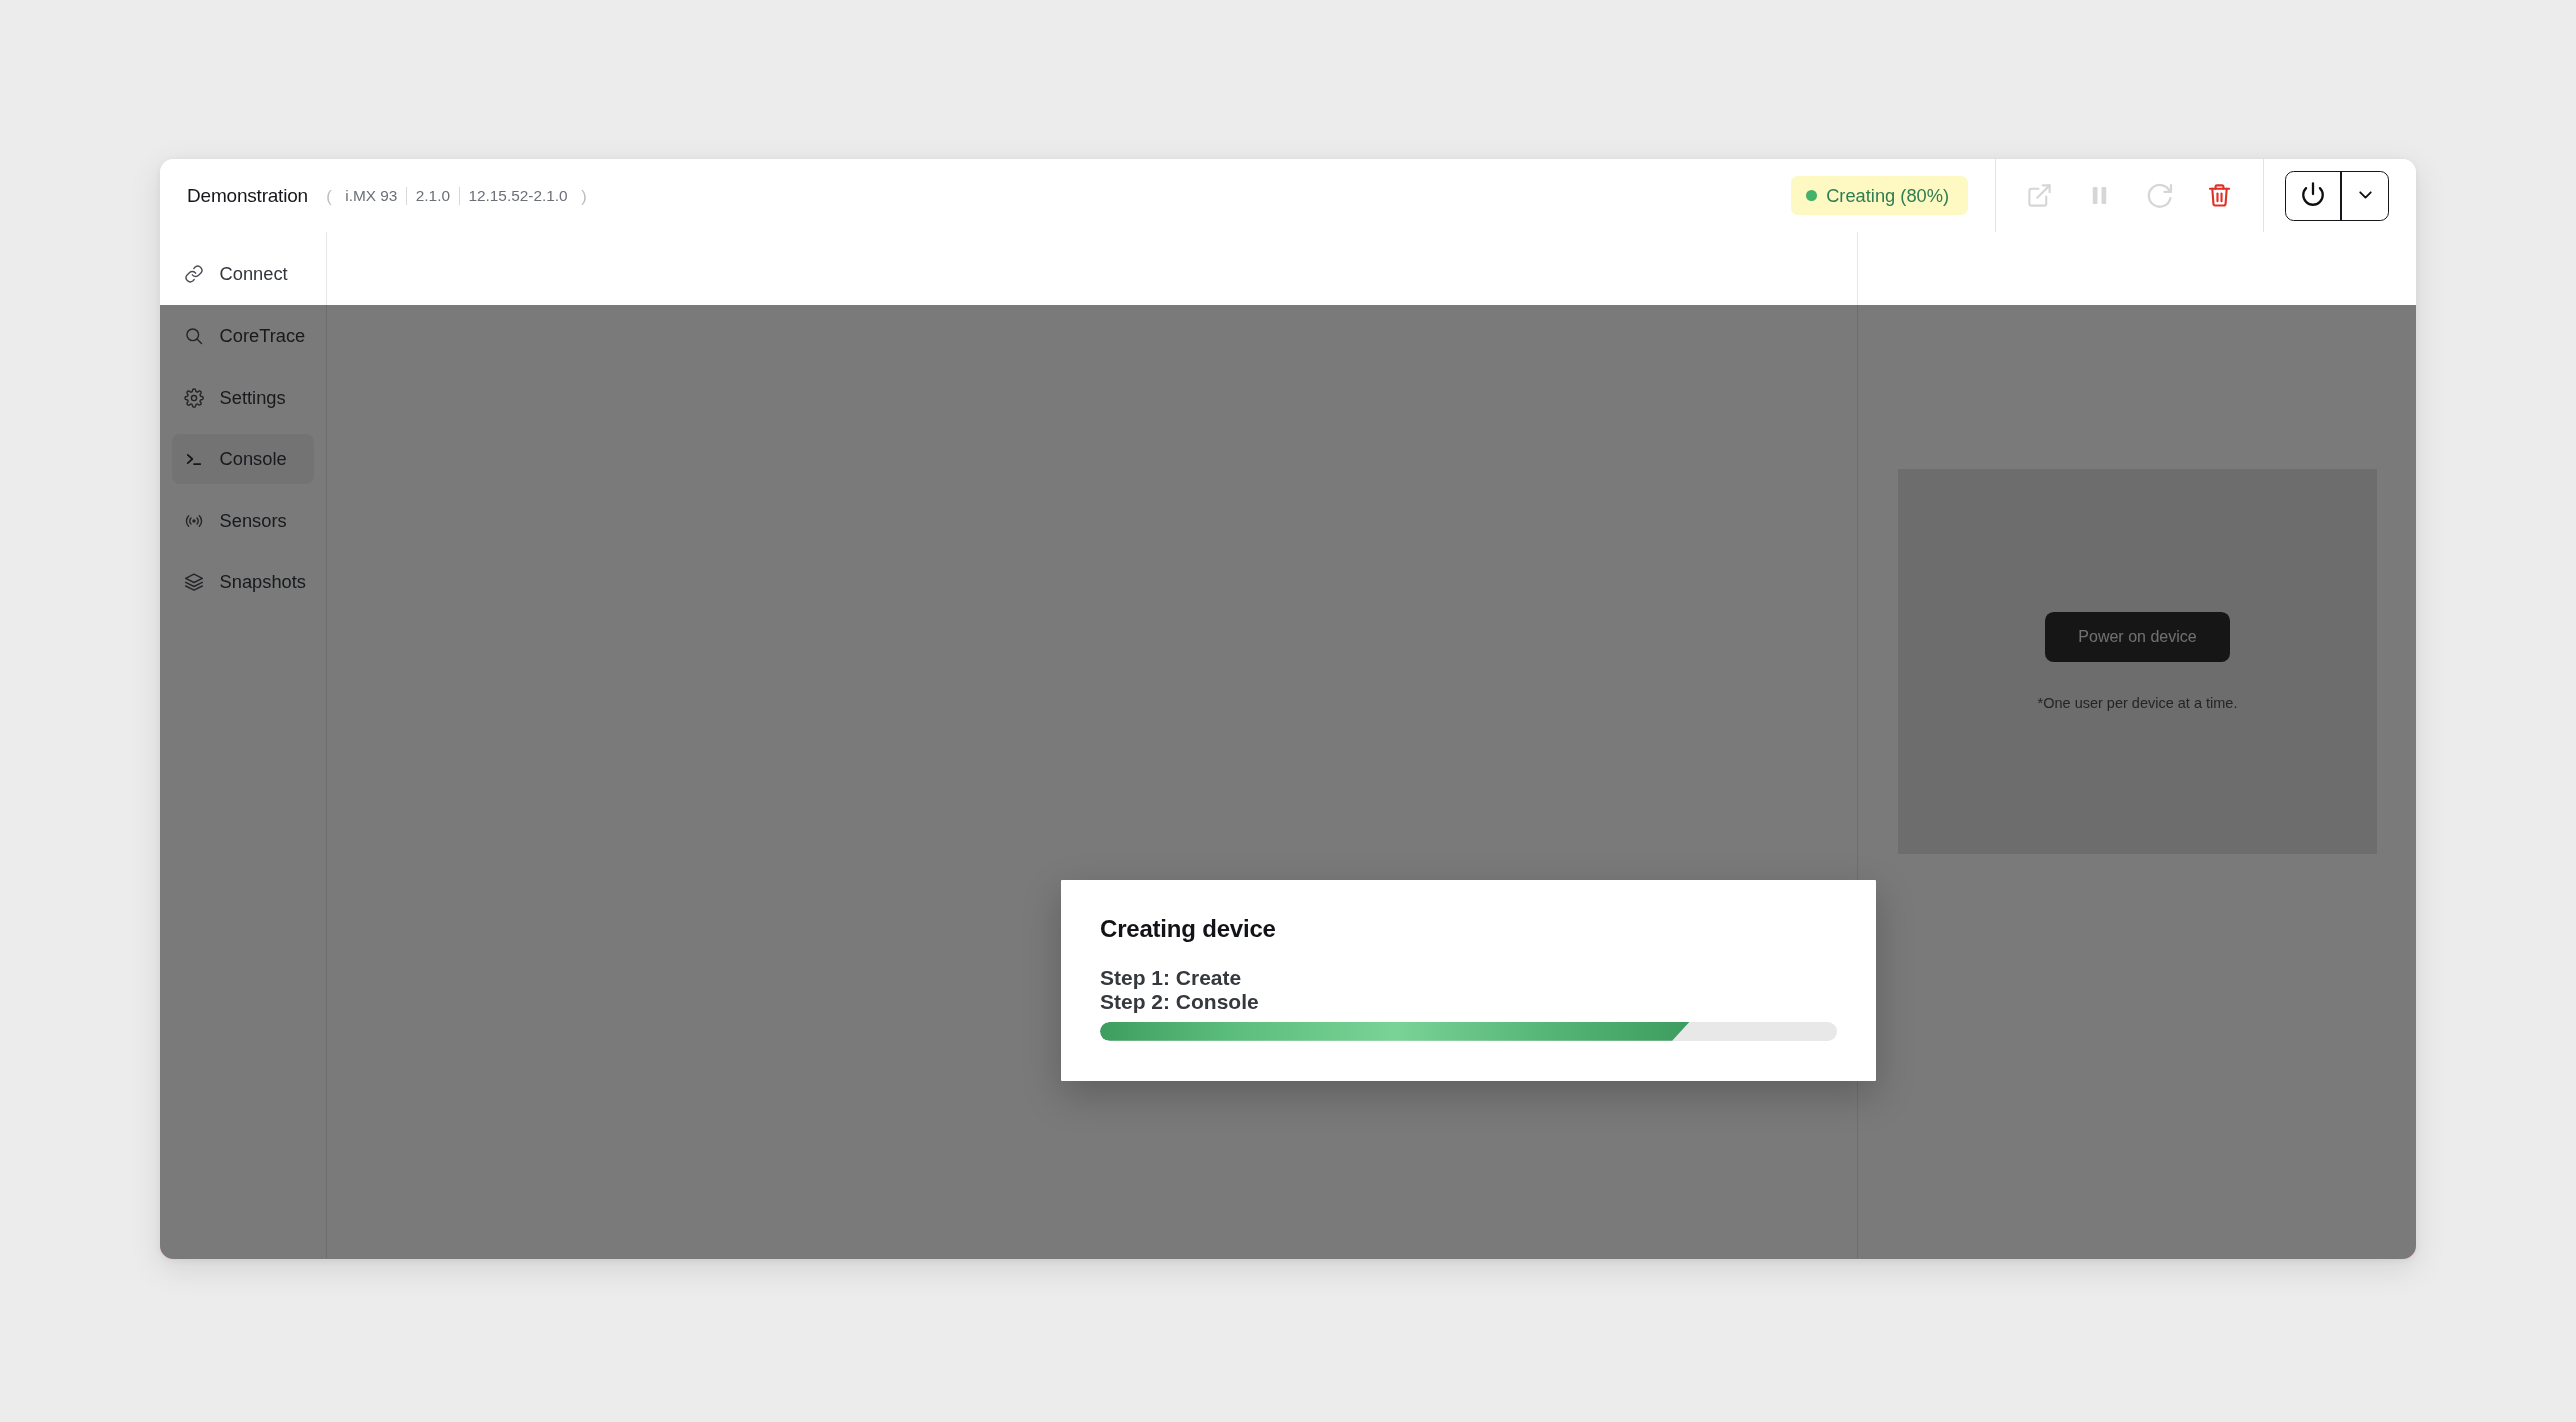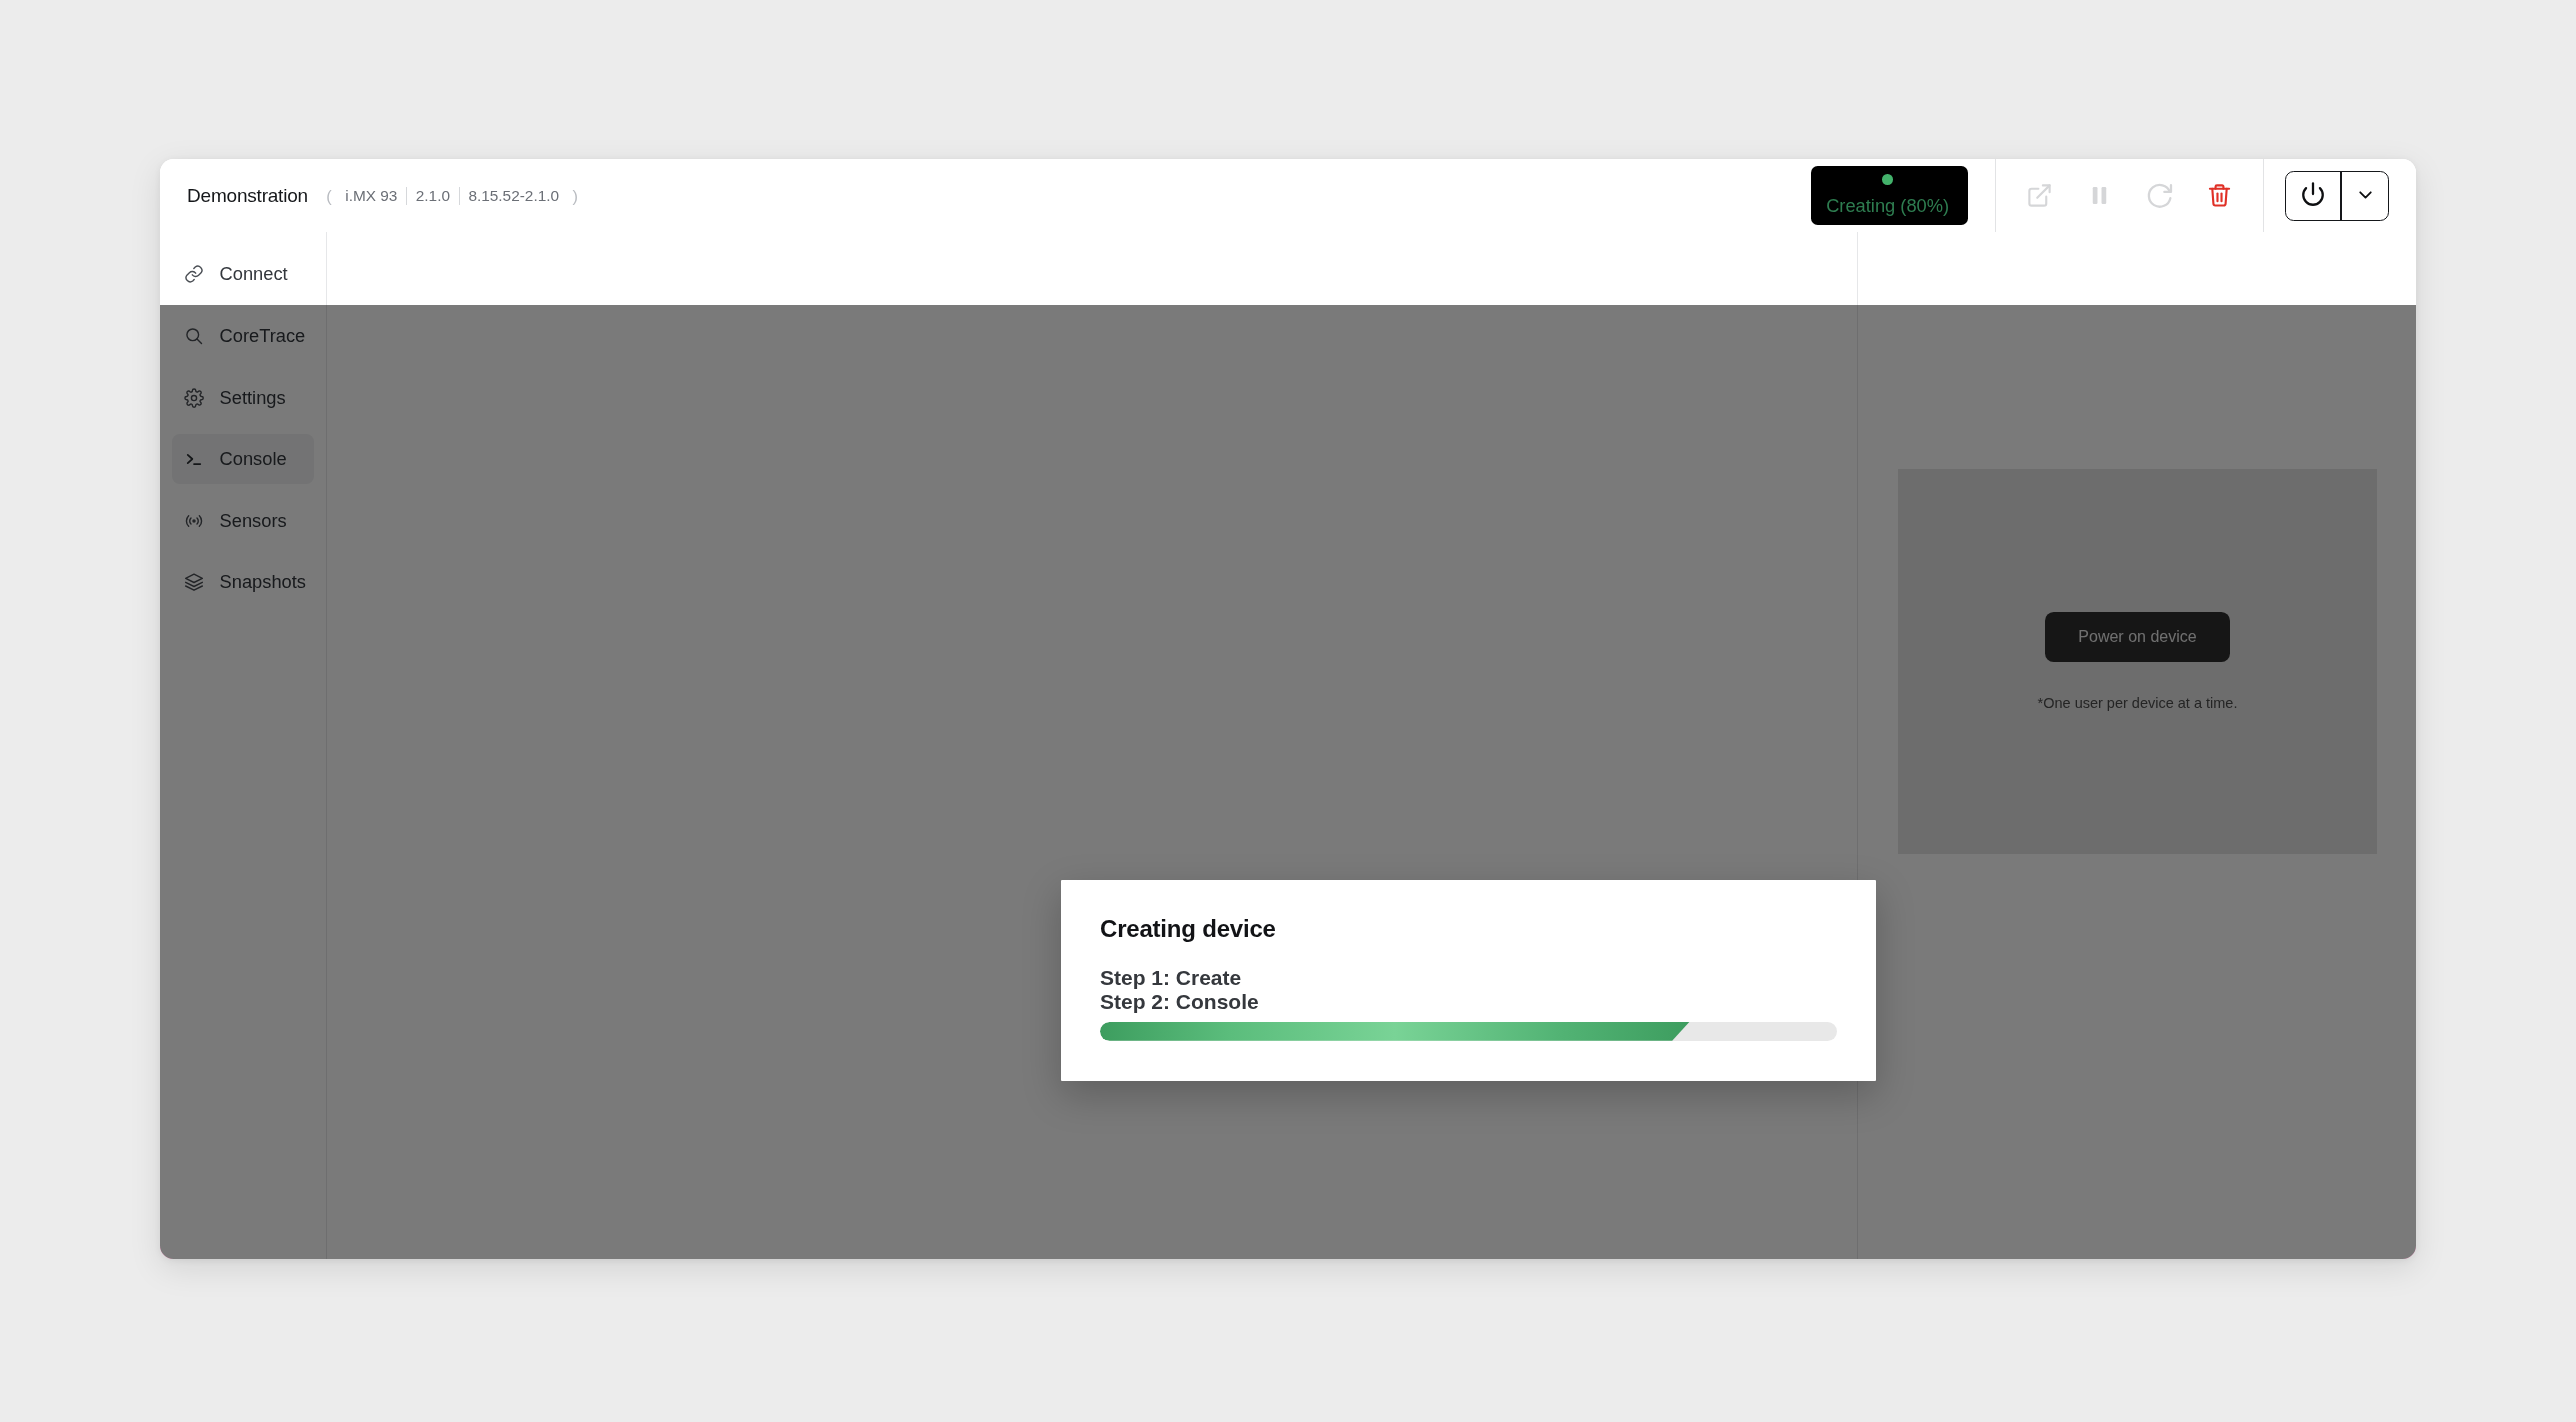--- a/index.html
+++ b/index.html
@@ -59,27 +59,26 @@
     margin-left: auto;
     display: flex;
     align-items: center;
     height: 100%;
   }
 
   #status-badge {
     display: flex;
     align-items: center;
     gap: 9.6px;
-    background: #000000;
+    background: #fef9c3;
     color: #2e7d50;
     border-radius: 6.7px;
     padding: 8.7px 19px 8.7px 15.4px;
     font-size: 18.3px;
     margin-right: 27px;
-    flex-direction: column;
   }
   #status-dot {
     width: 10.6px; height: 10.6px; border-radius: 50%;
     background: #43b26b;
     display: inline-block;
   }
 
   .v-div { width: 1px; height: 73px; background: #e2e3e5; }
 
   #icon-toolbar {
@@ -255,21 +254,21 @@
   <div id="header">
 
     <div id="title-group">
       <div id="device-title">Demonstration</div>
       <div class="meta-wrap">
         <span class="meta-paren">(</span>
         <span class="meta-item">i.MX 93</span>
         <span class="meta-sep"></span>
         <span class="meta-item">2.1.0</span>
         <span class="meta-sep"></span>
-        <span class="meta-item">8.15.52-2.1.0</span>
+        <span class="meta-item">12.15.52-2.1.0</span>
         <span class="meta-paren">)</span>
       </div>
     </div>
 
     <div id="header-right">
 
       <div id="status-badge">
         <span id="status-dot"></span>
         <span>Creating (80%)</span>
       </div>

